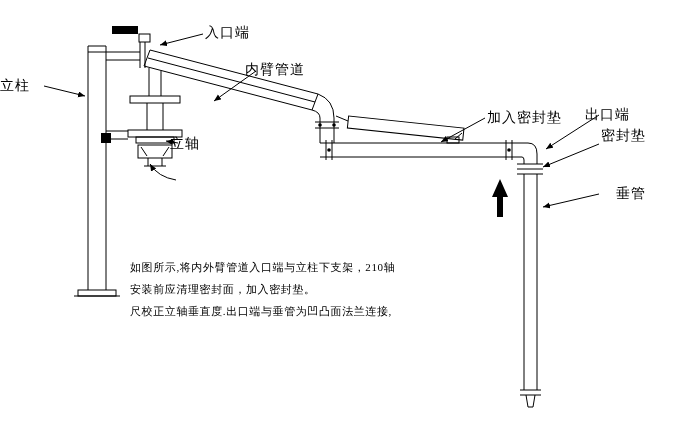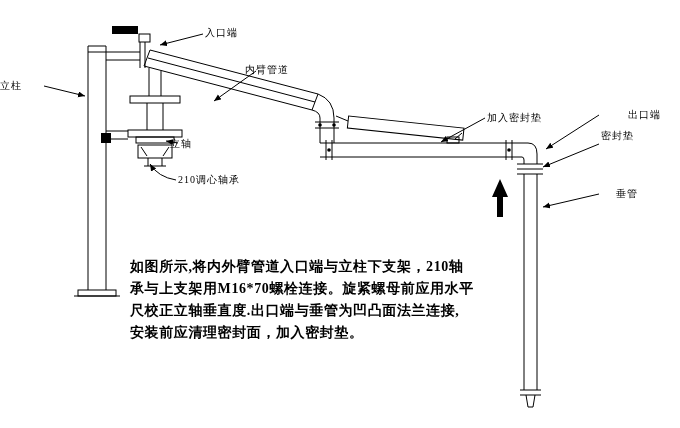--- a/index.html
+++ b/index.html
@@ -12,33 +12,32 @@
     overflow:hidden;
   }
   .stage svg{position:absolute;left:0;top:0;}
   .draw line,.draw path,.draw rect,.draw polygon,.draw polyline,.draw circle{
     stroke:#000;stroke-width:1;fill:none;
   }
   .draw .solid{fill:#000;stroke:none;}
   .draw .dot{fill:#000;stroke:none;}
   .lbl{
     position:absolute;
-    font-size:10px;
+    font-size:14px;
     line-height:15px;
     white-space:nowrap;
     letter-spacing:1px;
   }
   .note{
     position:absolute;
     left:130px;top:256px;
-    font-size:14px;
+    font-size:11px;
     line-height:22px;
     letter-spacing:0.6px;
     white-space:nowrap;
-    font-weight:bold;
   }
 </style>
 </head>
 <body>
 
 <div class="stage">
 
   <svg class="draw" width="680" height="428" viewBox="0 0 680 428">
     <defs>
       <marker id="arr" markerWidth="9" markerHeight="8" refX="7" refY="3" orient="auto" markerUnits="userSpaceOnUse">
@@ -152,30 +151,28 @@
   </svg>
 
   <div class="lbl" style="left:0;top:78px">立柱</div>
 
   <div class="lbl" style="left:205px;top:25px">入口端</div>
 
   <div class="lbl" style="left:245px;top:62px">内臂管道</div>
 
   <div class="lbl" style="left:170px;top:136px">立轴</div>
 
-  <div class="lbl" style="left:178px;top:172px">210调心轴承</div>
 
   <div class="lbl" style="left:487px;top:110px">加入密封垫</div>
 
-  <div class="lbl" style="left:628px;top:107px">出口端</div>
+  <div class="lbl" style="left:585px;top:107px">出口端</div>
 
   <div class="lbl" style="left:601px;top:128px">密封垫</div>
 
   <div class="lbl" style="left:616px;top:186px">垂管</div>
 
   <div class="note">
     <div>如图所示,将内外臂管道入口端与立柱下支架，210轴</div>
-    <div>承与上支架用M16*70螺栓连接。旋紧螺母前应用水平</div>
+    <div>安装前应清理密封面，加入密封垫。</div>
     <div>尺校正立轴垂直度.出口端与垂管为凹凸面法兰连接,</div>
-    <div>安装前应清理密封面，加入密封垫。</div>
   </div>
 
 </div>
 
 </body></html>

